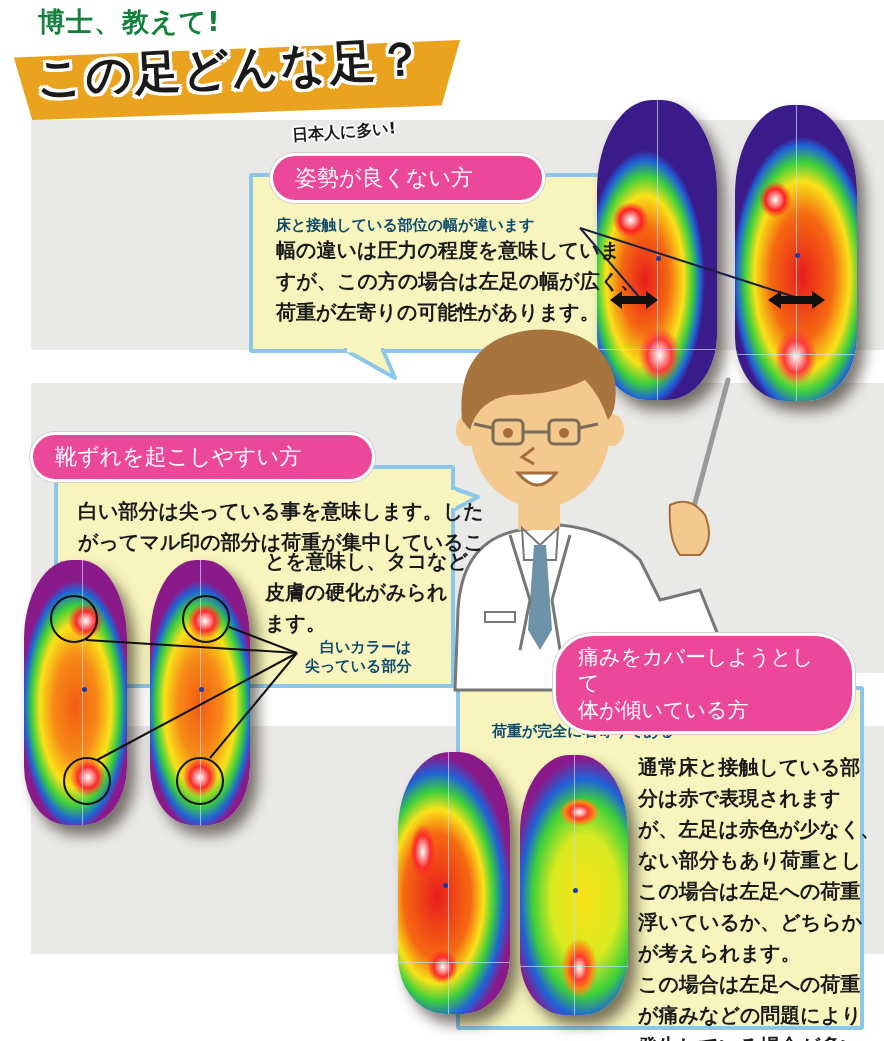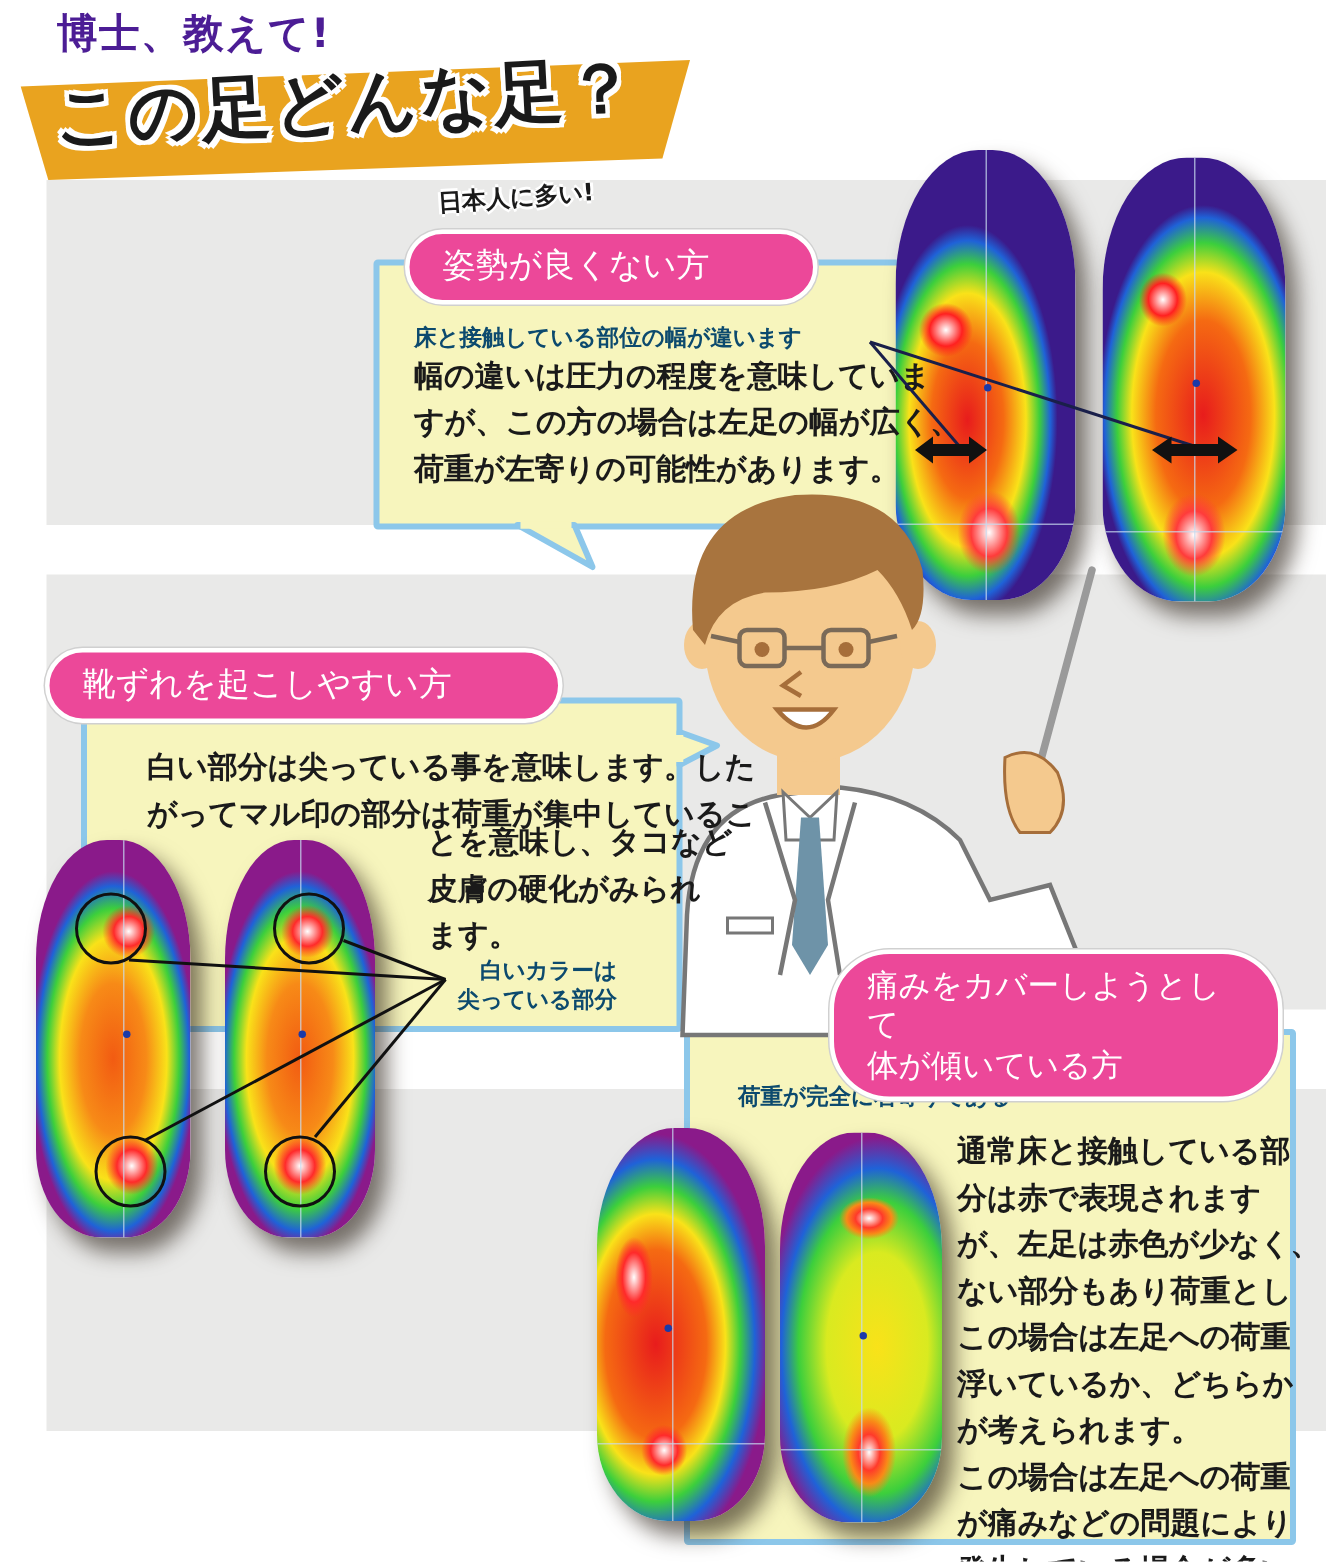--- a/index.html
+++ b/index.html
@@ -4,21 +4,21 @@
 <style>
   * { box-sizing: border-box; margin: 0; padding: 0; }
   html, body { width: 884px; height: 1041px; background: #ffffff; overflow: hidden; }
   body { position: relative; font-family: "DejaVu Sans", "Liberation Sans", sans-serif; }
 
   .band { position: absolute; background: #e9e9e8; }
 
   
   .title-top {
     position: absolute; left: 38px; top: 4px;
-    font-size: 27px; font-weight: bold; color: #4c1d95; letter-spacing: 1px;
+    font-size: 27px; font-weight: bold; color: #15803d; letter-spacing: 1px;
     text-shadow: 2px 0 #fff, -2px 0 #fff, 0 2px #fff, 0 -2px #fff, 2px 2px #fff, -2px -2px #fff, 2px -2px #fff, -2px 2px #fff;
     z-index: 6;
   }
   .title-banner {
     position: absolute; left: 0; top: 40px; width: 460px; height: 80px;
     background: #e9a31f;
     clip-path: polygon(3% 22%, 100% 0, 96% 82%, 7% 100%);
     z-index: 4;
   }
   .title-main {
@@ -112,25 +112,25 @@
     <polygon points="768,300 781,291 781,296 812,296 812,291 825,300 812,309 812,304 781,304 781,309"></polygon>
   </g>
 </svg>
 
 <div class="panel" style="left:54px; top:465px; width:401px; height:223px; z-index:2;"></div>
 <svg class="overlay" width="884" height="1041" style="z-index:2;">
   <polygon points="453,488 478,497 453,510" fill="#f7f5bd" stroke="#8cc7ea" stroke-width="4" stroke-linejoin="round"></polygon>
   <line x1="453" y1="490" x2="453" y2="508" stroke="#f7f5bd" stroke-width="5"></line>
 </svg>
 <div class="pill" style="left:30px; top:432px; width:345px;">靴ずれを起こしやすい方</div>
-<div class="text" style="left:78px; top:496px;margin-left:20px;">
+<div class="text" style="left:78px; top:496px;">
   <div class="body-text">白い部分は尖っている事を意味します。した</div>
   <div class="body-text">がってマル印の部分は荷重が集中しているこ</div>
 </div>
-<div class="text" style="left:265px; top:546px;margin-left:20px;">
+<div class="text" style="left:265px; top:546px;">
   <div class="body-text">とを意味し、タコなど</div>
   <div class="body-text">皮膚の硬化がみられ</div>
   <div class="body-text">ます。</div>
 </div>
 <div class="text" style="left:305px; top:638px;text-align:right;">
   <div class="hl">白いカラーは</div>
   <div class="hl">尖っている部分</div>
 </div>
 
 <div class="foot" style="left:24px; top:560px; width:103px; height:265px;

